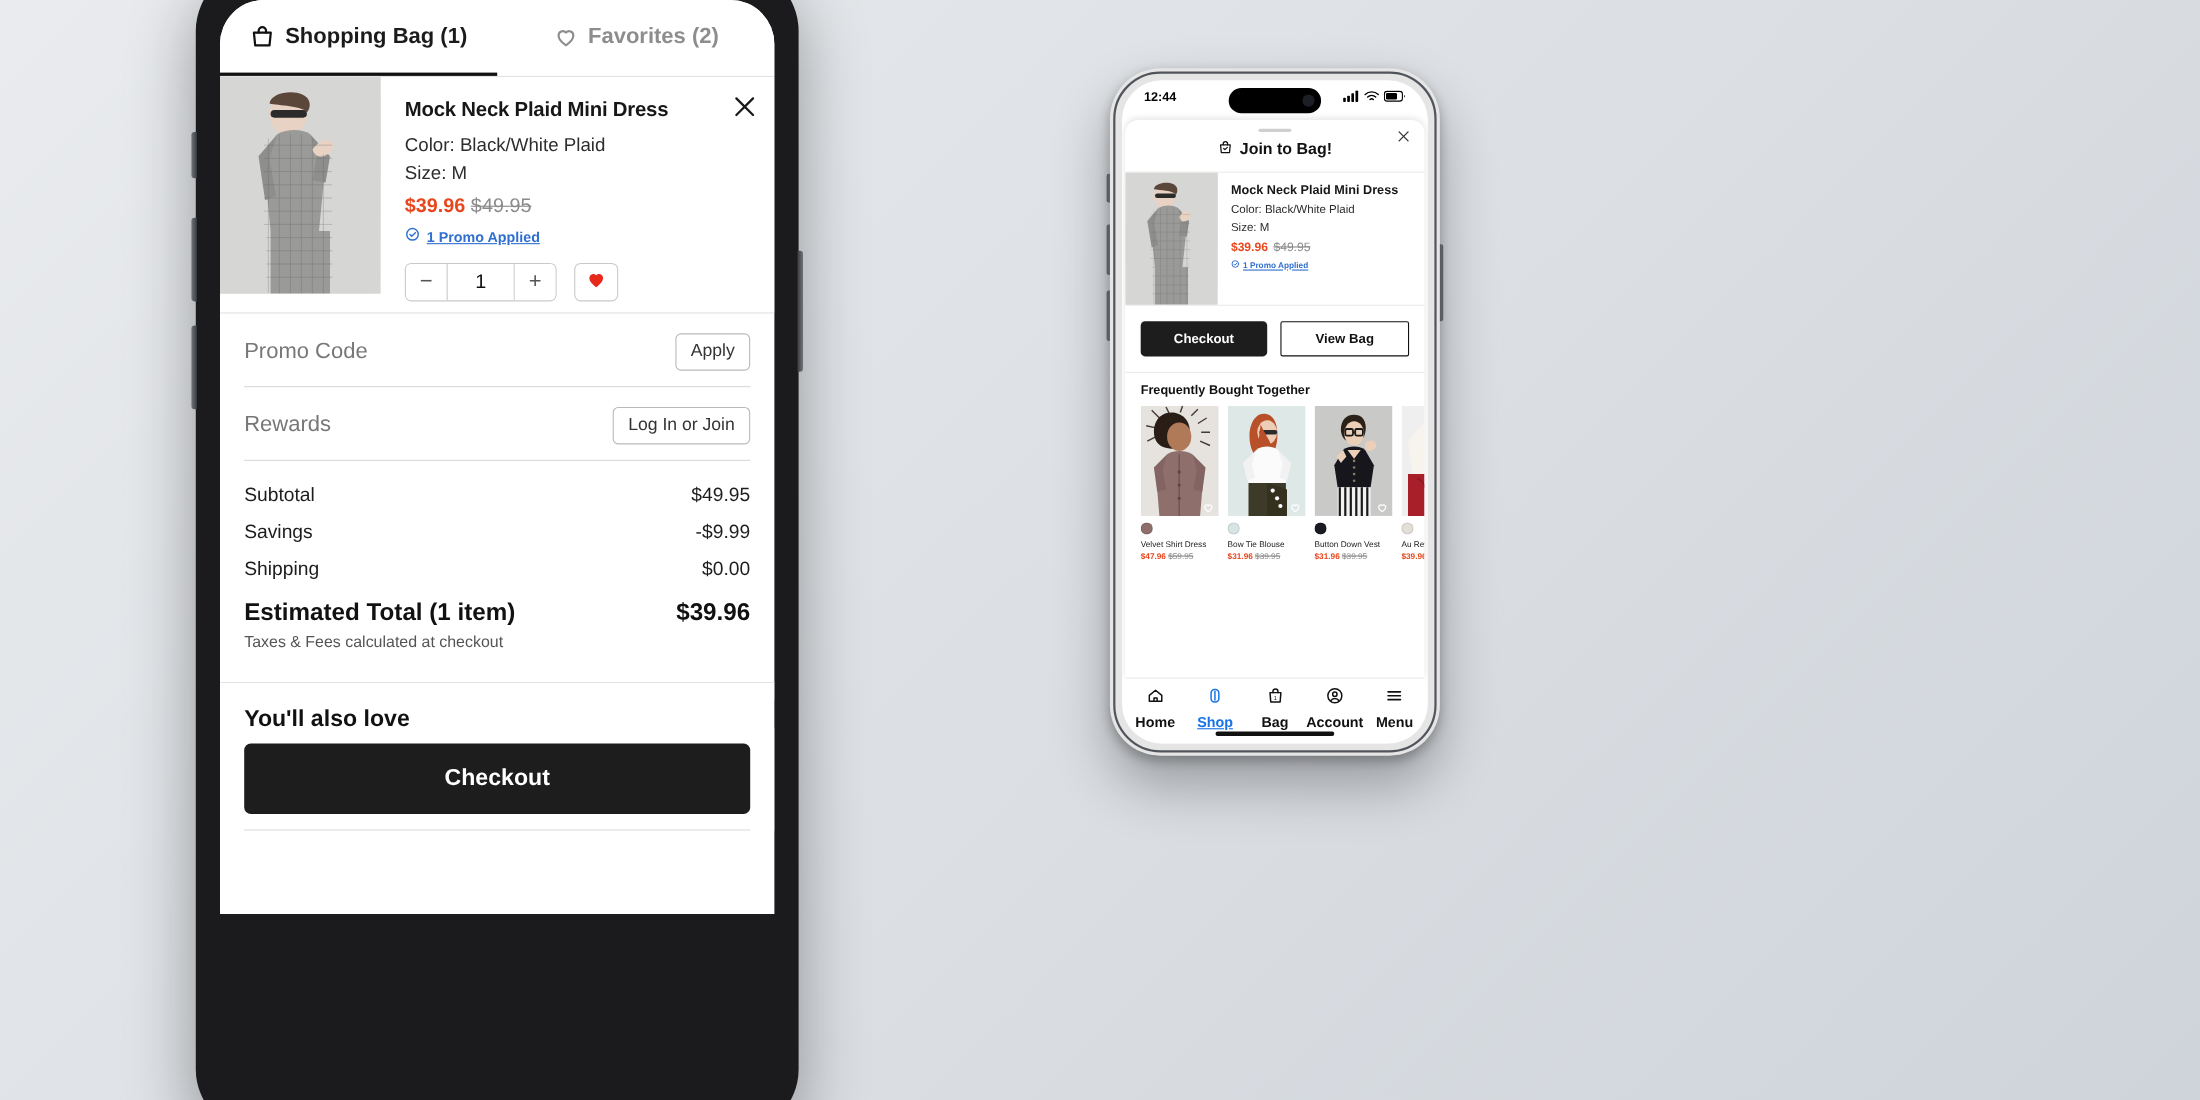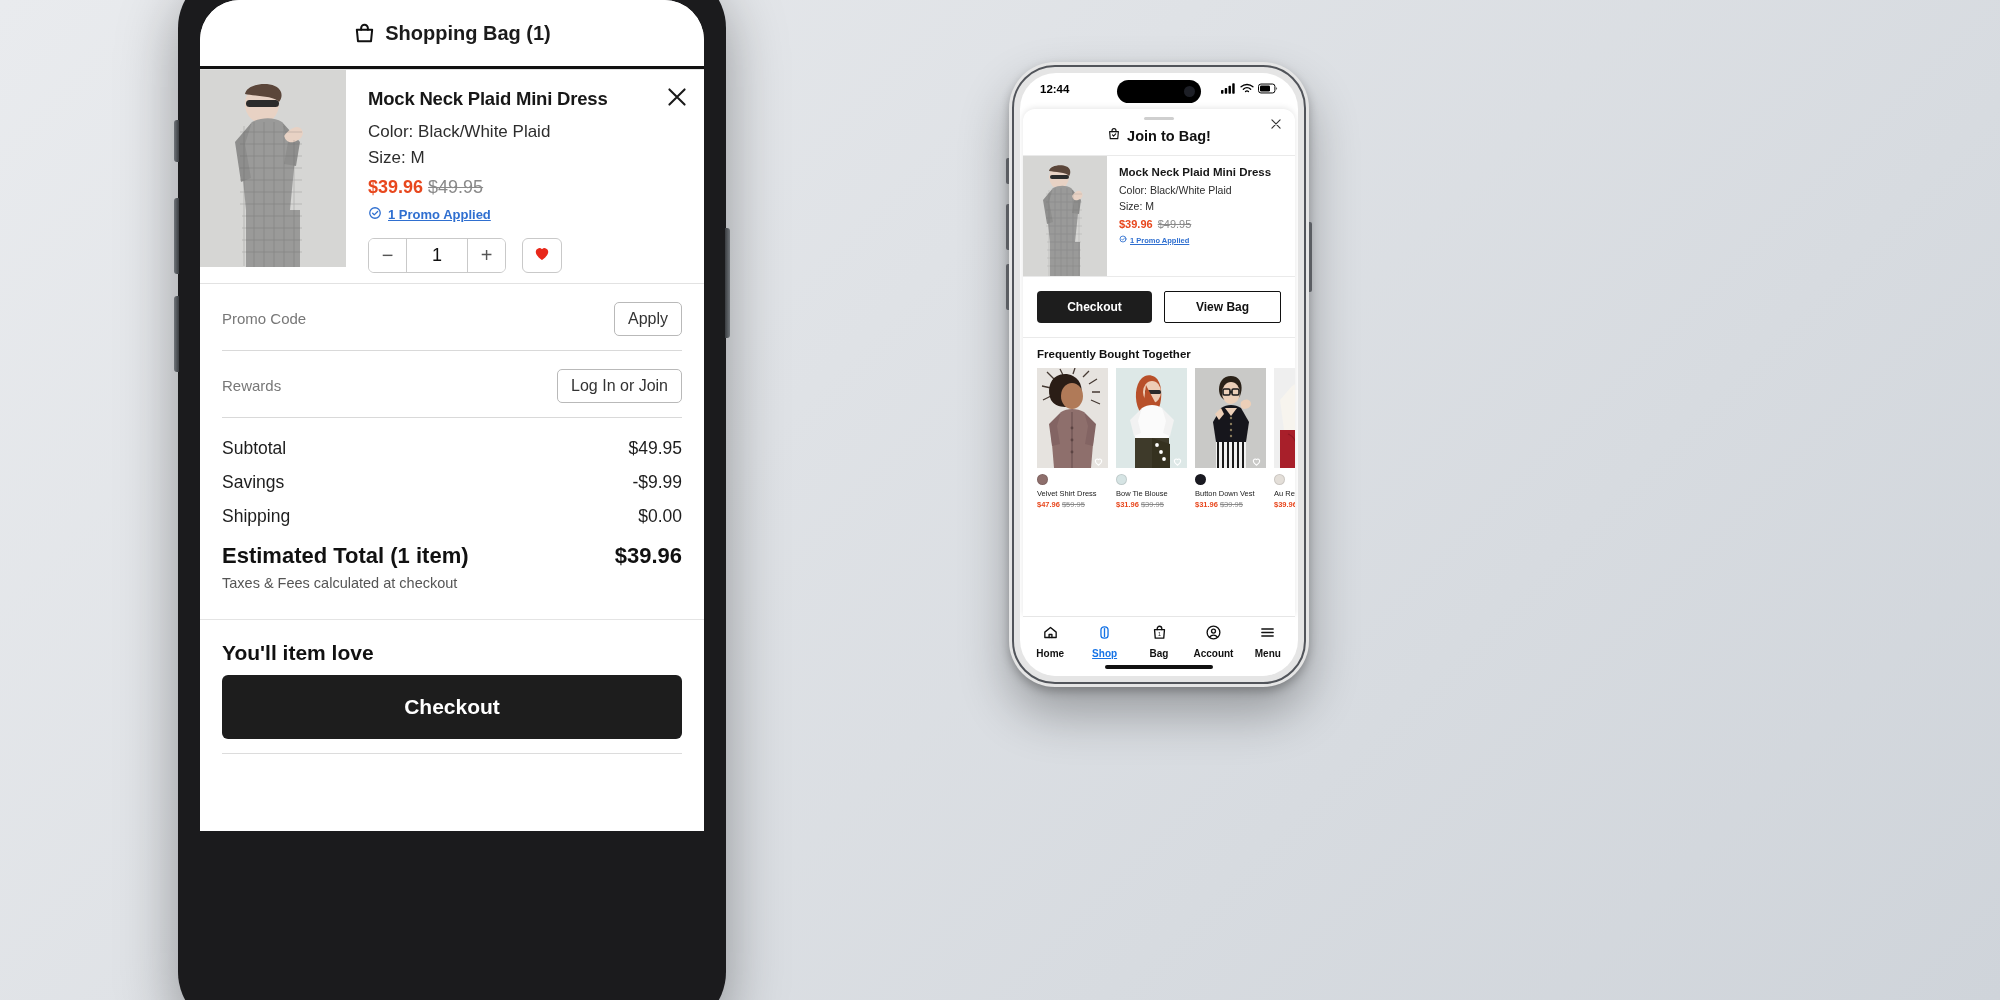--- a/index.html
+++ b/index.html
@@ -78,21 +78,21 @@
     font-size: 20px; color: #555; background: #fff; }
   .stepper-val { width: 62px; display: flex; align-items: center; justify-content: center;
     font-size: 18px; color: #111; border-left: 1px solid #c9c9c9; border-right: 1px solid #c9c9c9; }
   .fav-btn { width: 40px; height: 35px; border: 1px solid #c9c9c9; border-radius: 6px;
     display: flex; align-items: center; justify-content: center; background: #fff; }
   .field-wrap { padding: 0 22px; }
   .field-row2 {
     display: flex; align-items: center; justify-content: space-between;
     padding: 18px 0 14px 0; border-bottom: 1px solid #d9d9d9;
   }
-  .field-label { font-size: 15px; color: #777; }
+  .field-label { font-size: 20px; color: #777; }
   .btn-outline {
     border: 1px solid #b9b9b9; border-radius: 5px; background: #fff;
     padding: 7px 13px; font-size: 16px; color: #333;
   }
 
   
   .totals { padding: 20px 22px 8px 22px; }
   .total-row { display: flex; justify-content: space-between; font-size: 17.5px;
     color: #1d1d1d; margin-bottom: 13px; }
   .grand-row { display: flex; justify-content: space-between; font-size: 22px;
@@ -190,21 +190,21 @@
   .fbt-sale { color: #e8471d; font-weight: bold; }
   .fbt-orig { color: #8a8a8a; text-decoration: line-through; margin-left: 2px; }
 
   .tabbar {
     position: absolute; left: 3px; right: 3px; bottom: 0; height: 60px;
     background: #fff; border-top: 1px solid #e6e6e6;
     display: flex; align-items: flex-start; padding-top: 7px;
     border-radius: 0 0 34px 34px;
   }
   .tabbar-item { flex: 1; display: flex; flex-direction: column; align-items: center; gap: 3px; }
-  .tabbar-label { font-size: 10px; font-weight: bold; color: #111; }
+  .tabbar-label { font-size: 13px; font-weight: bold; color: #111; }
   .tabbar-item.active .tabbar-label { color: #1573e6; text-decoration: underline; }
   .home-indicator { position: absolute; left: 50%; transform: translateX(-50%); bottom: 7px;
     width: 108px; height: 4px; background: #111; border-radius: 3px; }
 
   
   .fig { position: absolute; inset: 0; }
 </style>
 </head>
 <body>
 
@@ -218,20 +218,28 @@
 
     <div class="tabs">
       <div class="tab active">
         <span>
           <svg width="23" height="23" viewBox="0 0 24 24" fill="none" stroke="#111" stroke-width="2.1" stroke-linecap="round" stroke-linejoin="round">
             <path d="M4 8h16l-1.2 12H5.2z"></path>
               <path d="M8.5 8V6.3a3.5 3.5 0 0 1 7 0V8"></path>
           </svg>
         </span>
         <span>Shopping Bag (1)</span>
+      </div>
+      <div class="tab inactive">
+        <span>
+          <svg width="23" height="23" viewBox="0 0 24 24" fill="none" stroke="#8d8d8d" stroke-width="2" stroke-linecap="round" stroke-linejoin="round">
+            <path d="M12 20s-7-4.6-7-9.2A4 4 0 0 1 12 8a4 4 0 0 1 7 2.8C19 15.4 12 20 12 20z"></path>
+          </svg>
+        </span>
+        <span>Favorites (2)</span>
       </div>
     </div>
     <div class="divider-thin"></div>
 
     <div class="item-row">
       <div class="item-img">
         <svg class="fig" viewBox="0 0 146 197" preserveAspectRatio="xMidYMid slice">
           <rect width="146" height="197" fill="#d6d6d4"></rect>
           <ellipse cx="62" cy="34" rx="17" ry="19" fill="#e8d2c4"></ellipse>
           <path d="M45 24c2-12 32-14 36-2 2 6-2 10-2 10-4-6-26-6-34-8z" fill="#5b463a"></path>
@@ -311,21 +319,21 @@
         <span>$0.00</span>
       </div>
       <div class="grand-row">
         <span>Estimated Total (1 item)</span>
         <span>$39.96</span>
       </div>
       <div class="tax-note">Taxes &amp; Fees calculated at checkout</div>
     </div>
 
     <div class="section-gap"></div>
-    <div class="also-love">You'll item love</div>
+    <div class="also-love">You'll also love</div>
 
     <div class="checkout-wrap">
       <div class="btn-checkout">Checkout</div>
       <div class="bottom-strip"></div>
     </div>
   </div>
 </div>
 
 <div class="right-phone">
   <div class="frame-edge"></div>

